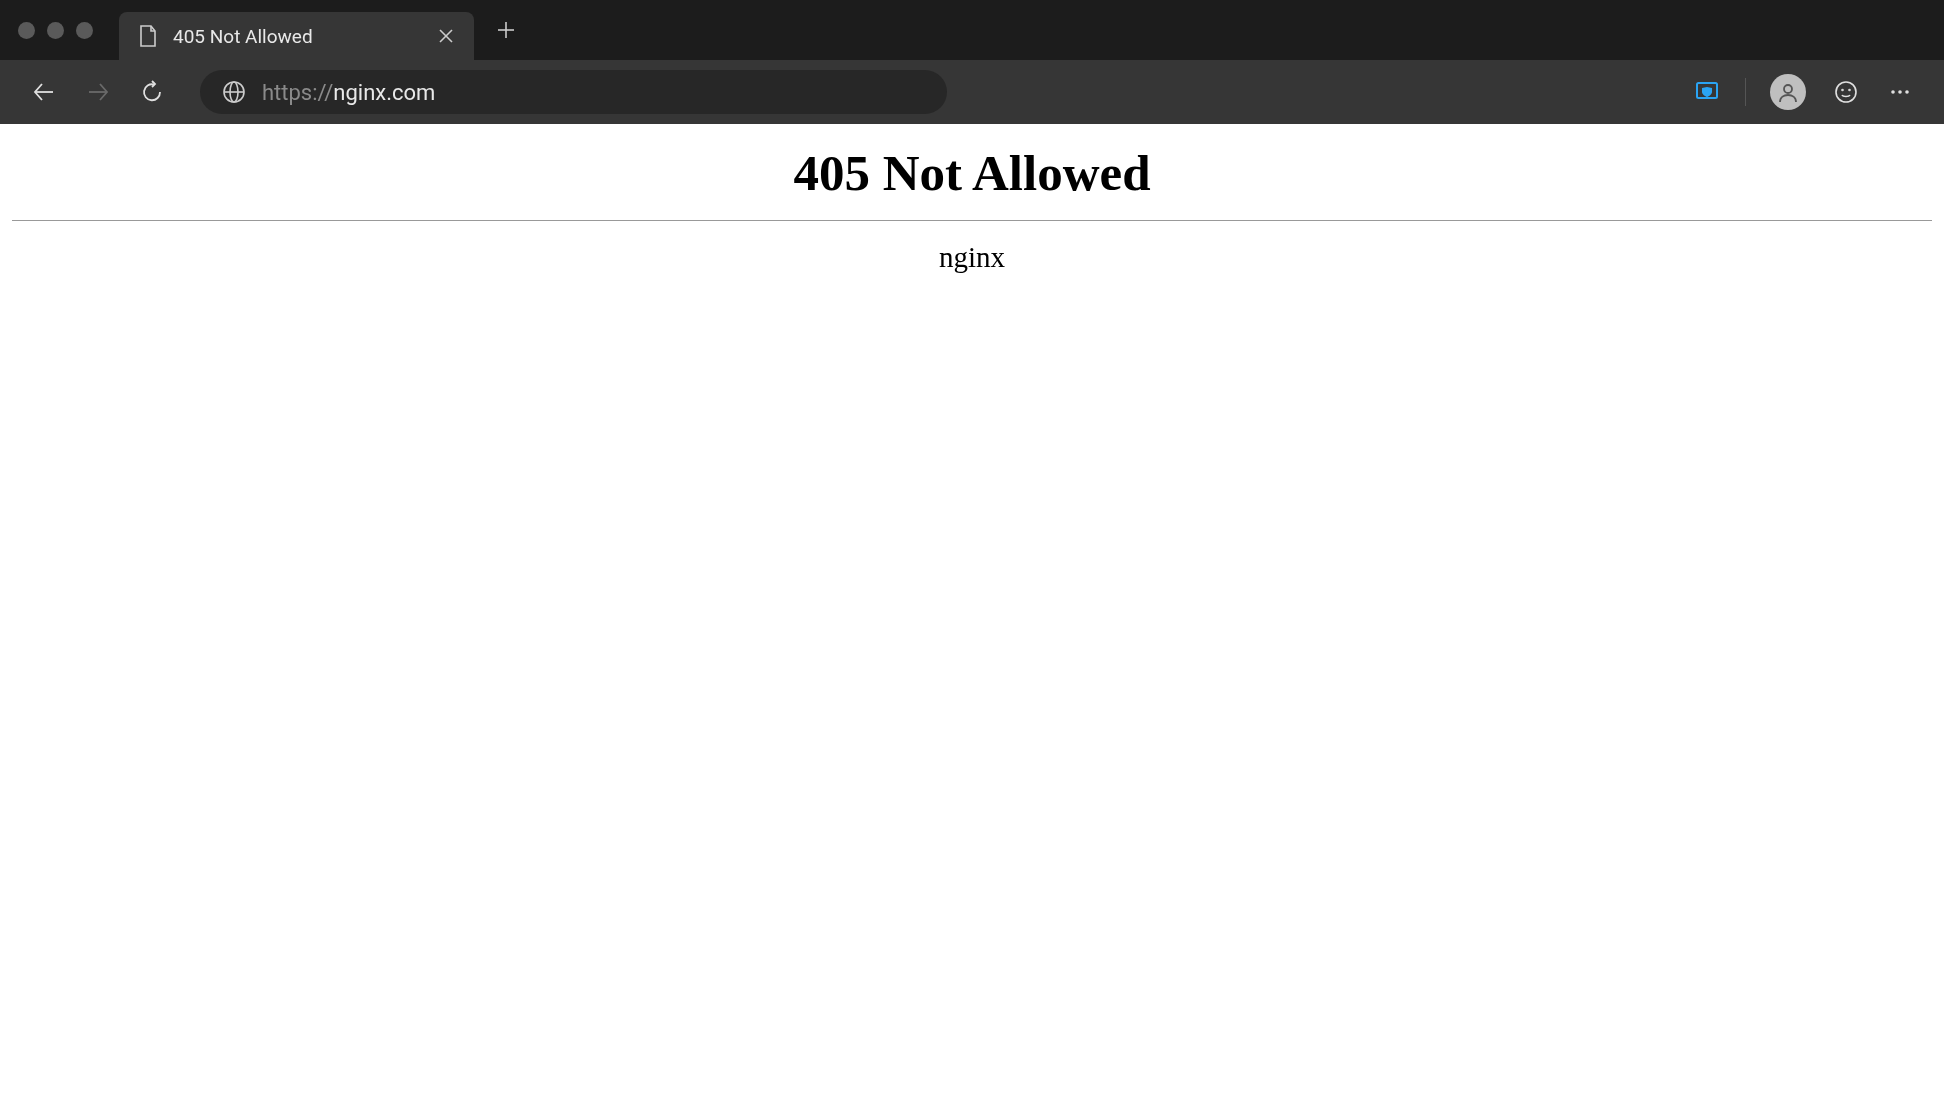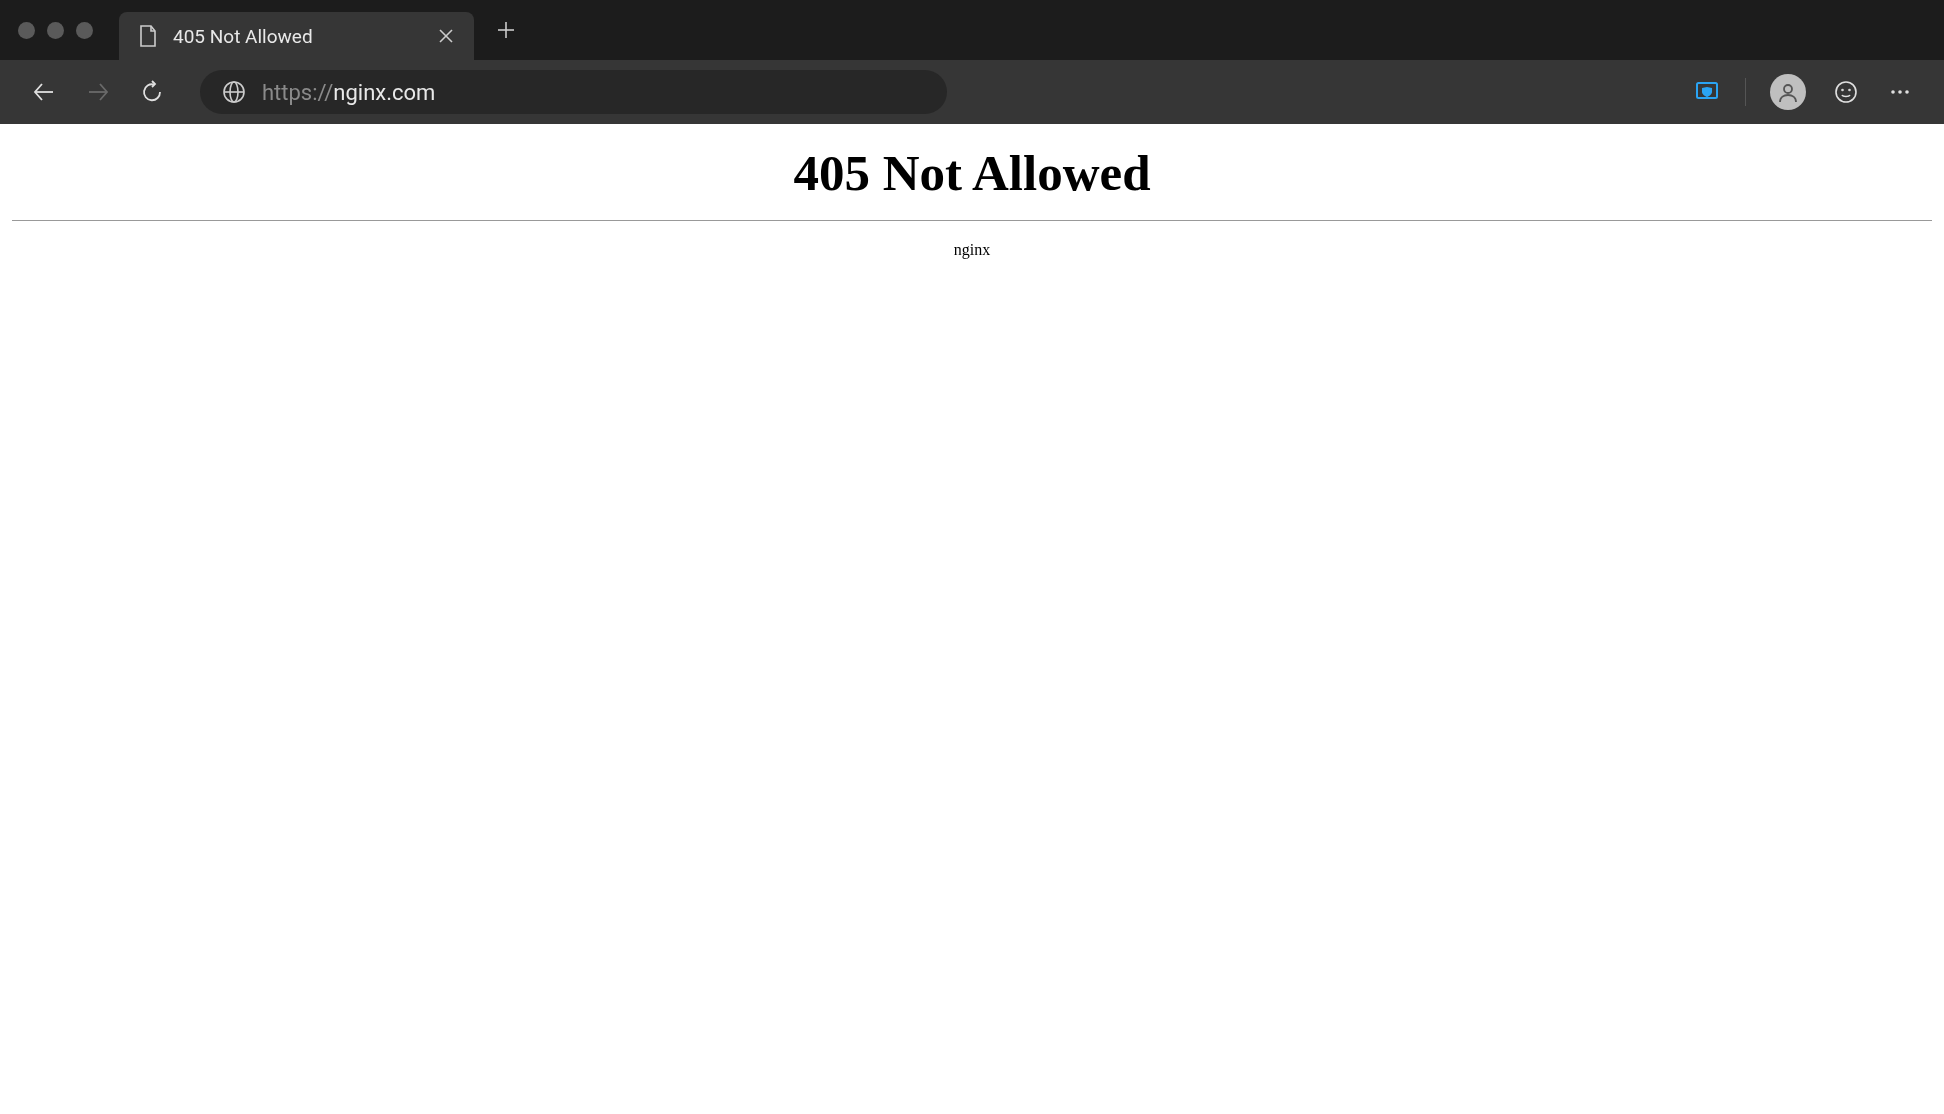--- a/index.html
+++ b/index.html
@@ -169,21 +169,21 @@
       margin-top: 8px;
       margin-bottom: 18px;
     }
     .content-hr {
       border: none;
       border-top: 1px solid #999;
       margin: 10px 0 20px 0;
     }
     .server-name {
       font-family: "Times New Roman", Times, serif;
-      font-size: 16px;
+      font-size: 29px;
       text-align: center;
       color: #000;
     }
   </style>
 </head>
 <body>
 
 <div class="browser-chrome">
   <div class="titlebar">
     <div class="traffic-lights">

